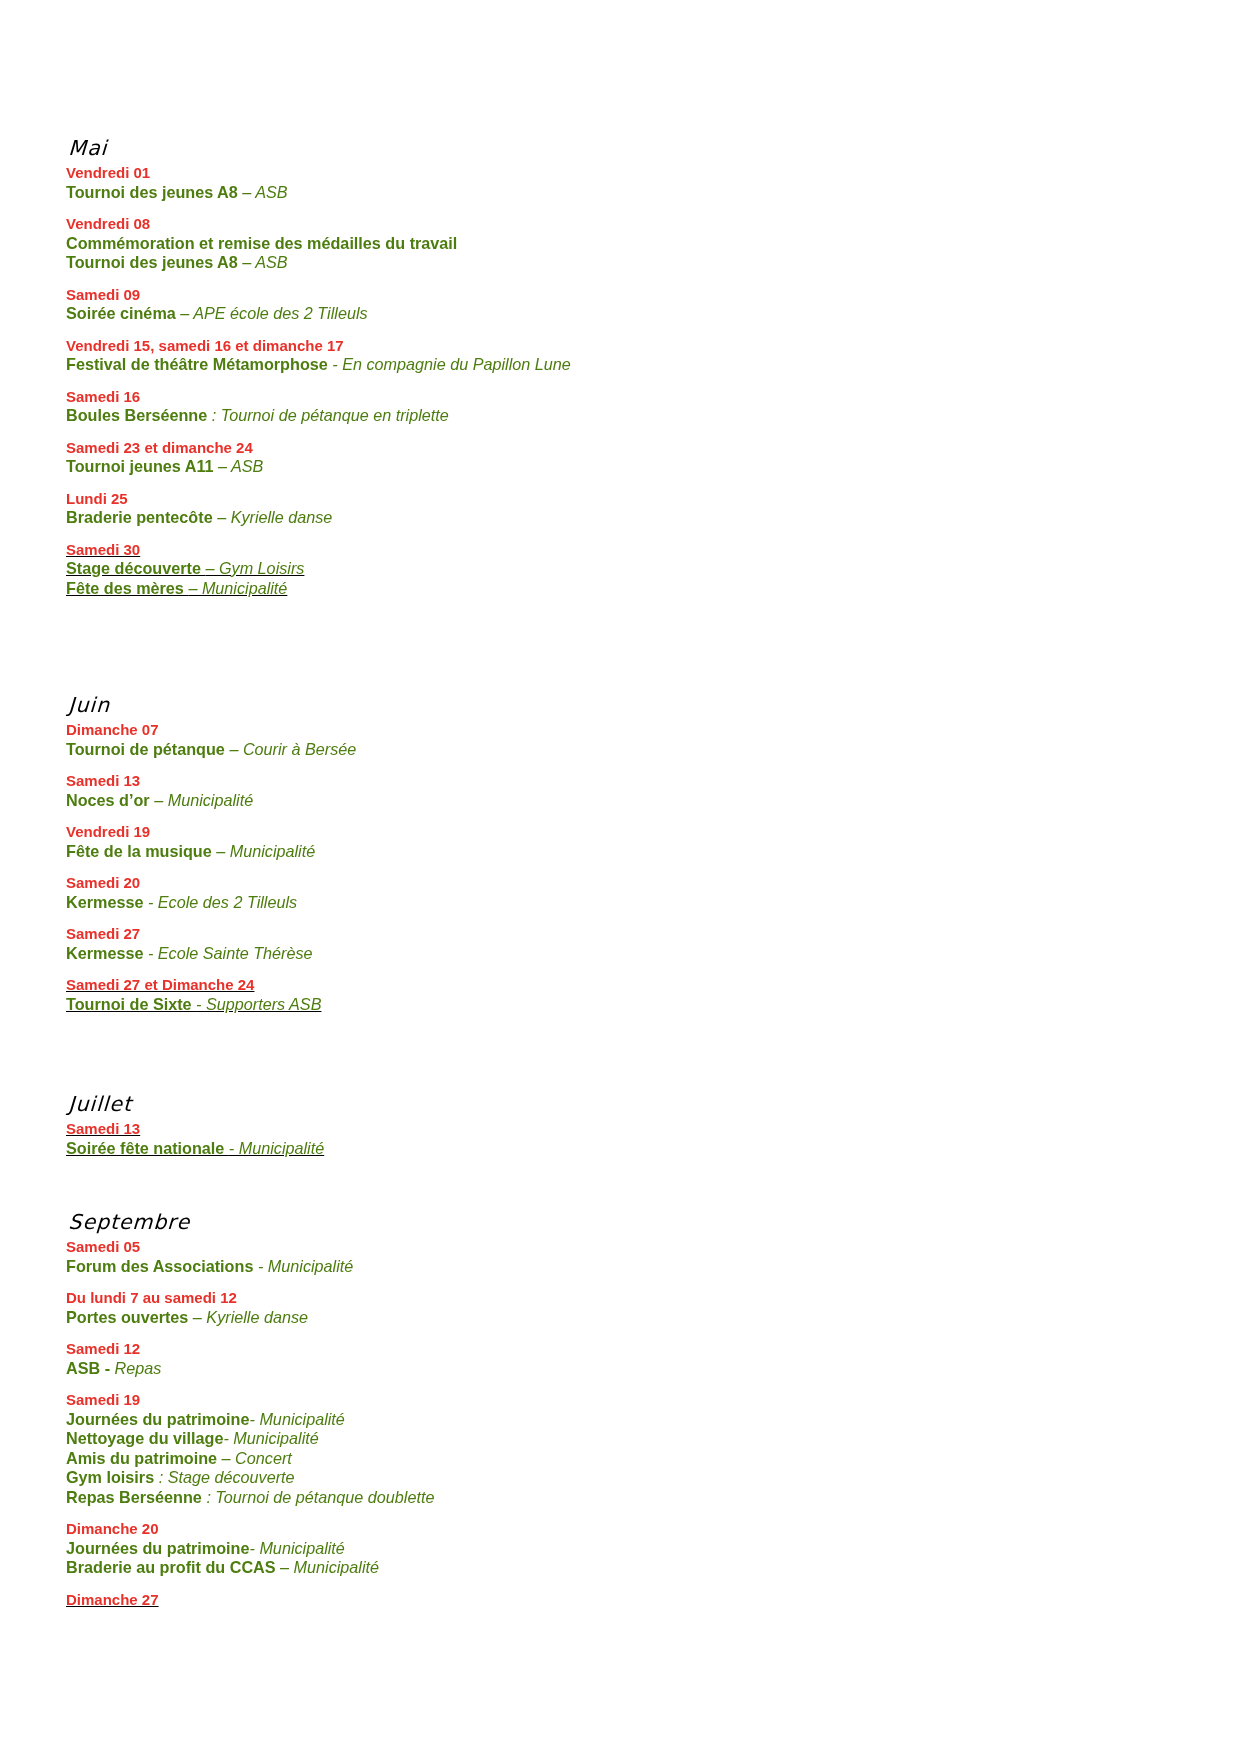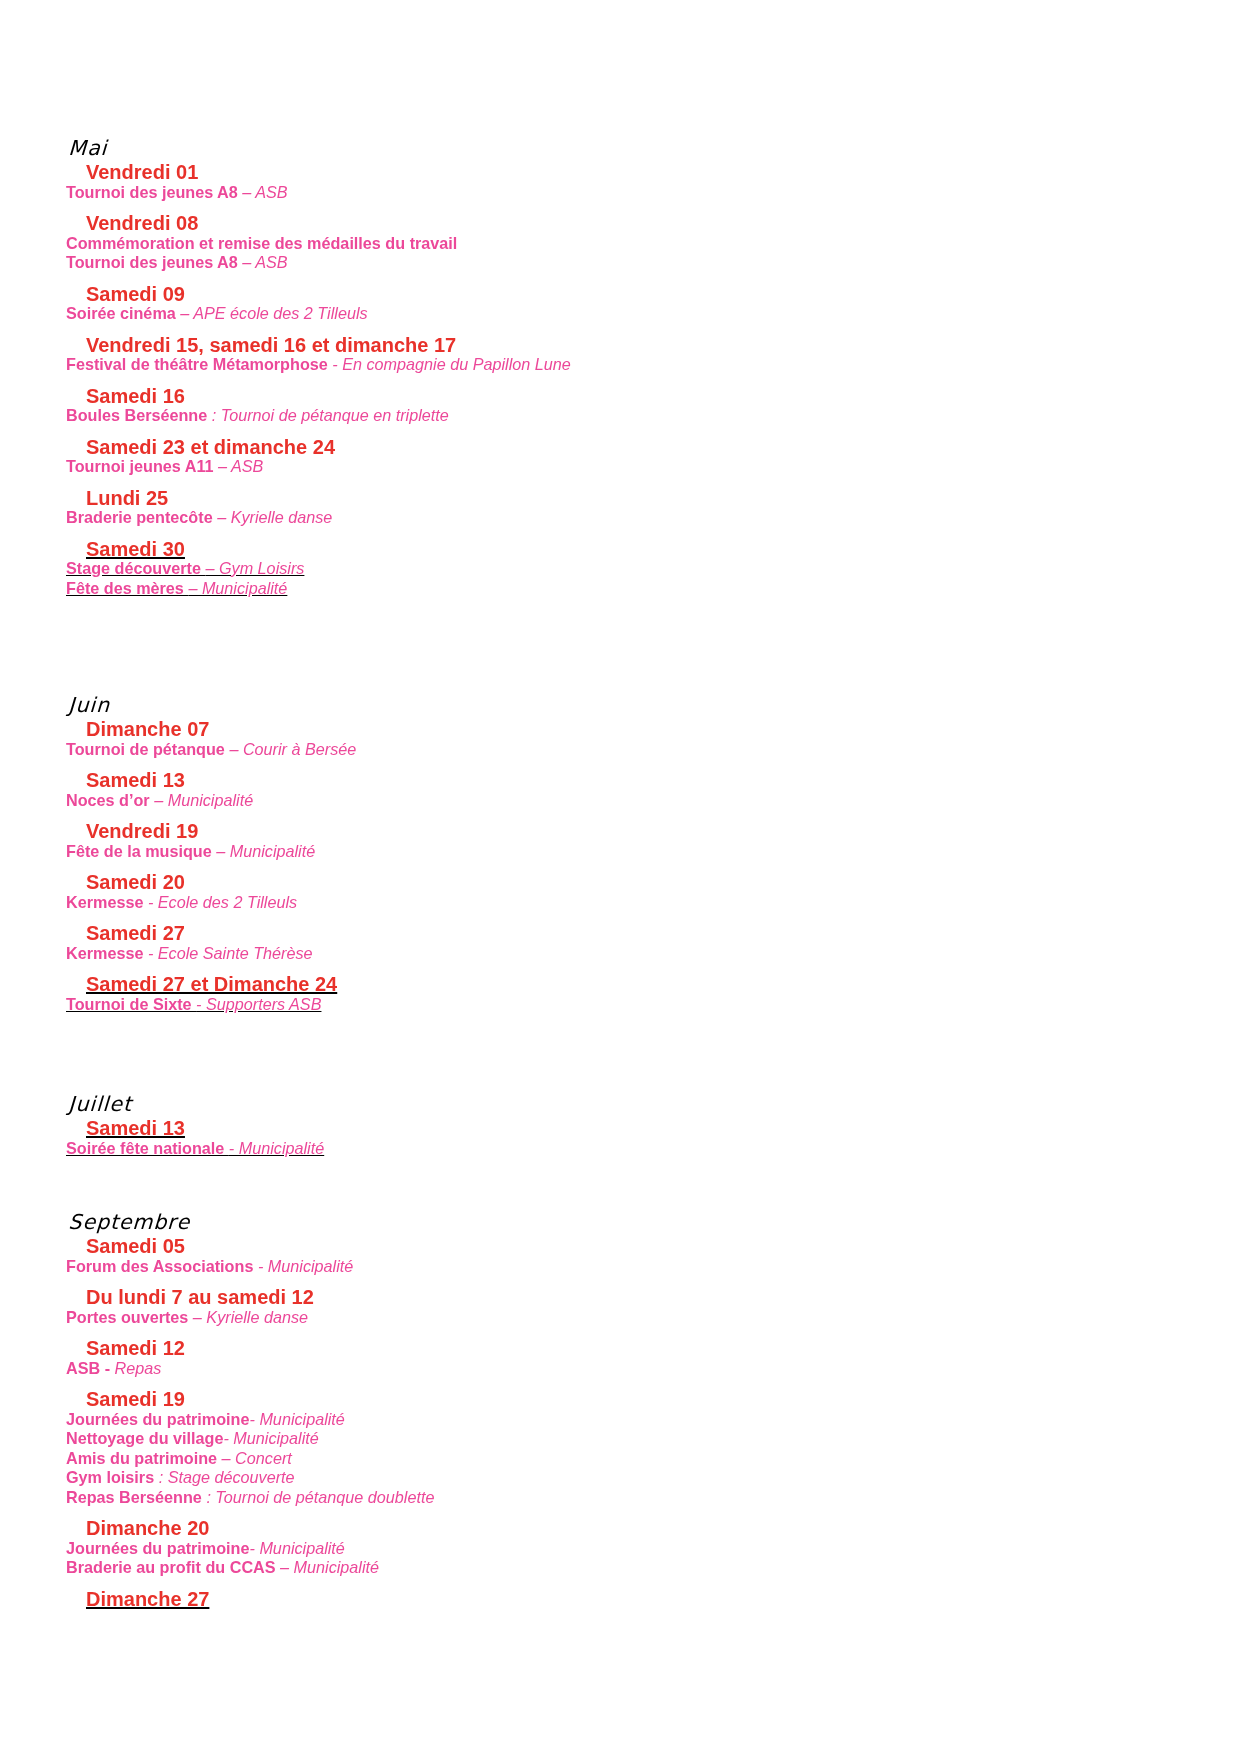--- a/index.html
+++ b/index.html
@@ -49,32 +49,31 @@
 
   
   .event-group {
     margin: 0 0 12px 0;
   }
   .event-group:last-child { margin-bottom: 0; text-decoration: underline; }
 
   .date-line {
     font-family: "Liberation Sans", sans-serif;
     font-weight: bold;
-    font-size: 20px;
+    font-size: 15px;
     line-height: 19.5px;
     color: #E8312A;
     white-space: nowrap;
-    margin-left: 20px;
   }
 
   .event-line {
     font-family: "Liberation Sans", sans-serif;
     font-size: 16.2px;
     line-height: 19.5px;
-    color: #ec4899;
+    color: #4d7c0f;
     white-space: nowrap;
   }
   .event-line .ev-name {
     font-weight: bold;
   }
   .event-line .ev-org {
     font-style: italic;
     font-weight: normal;
   }
 

